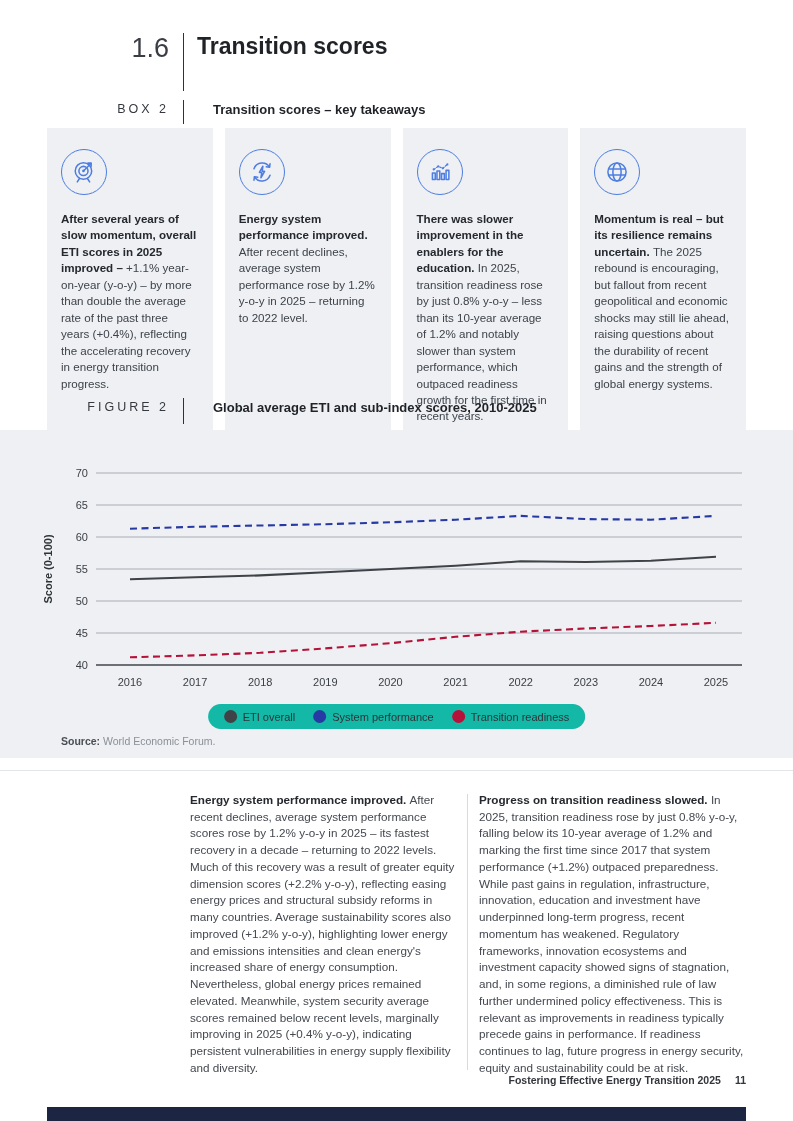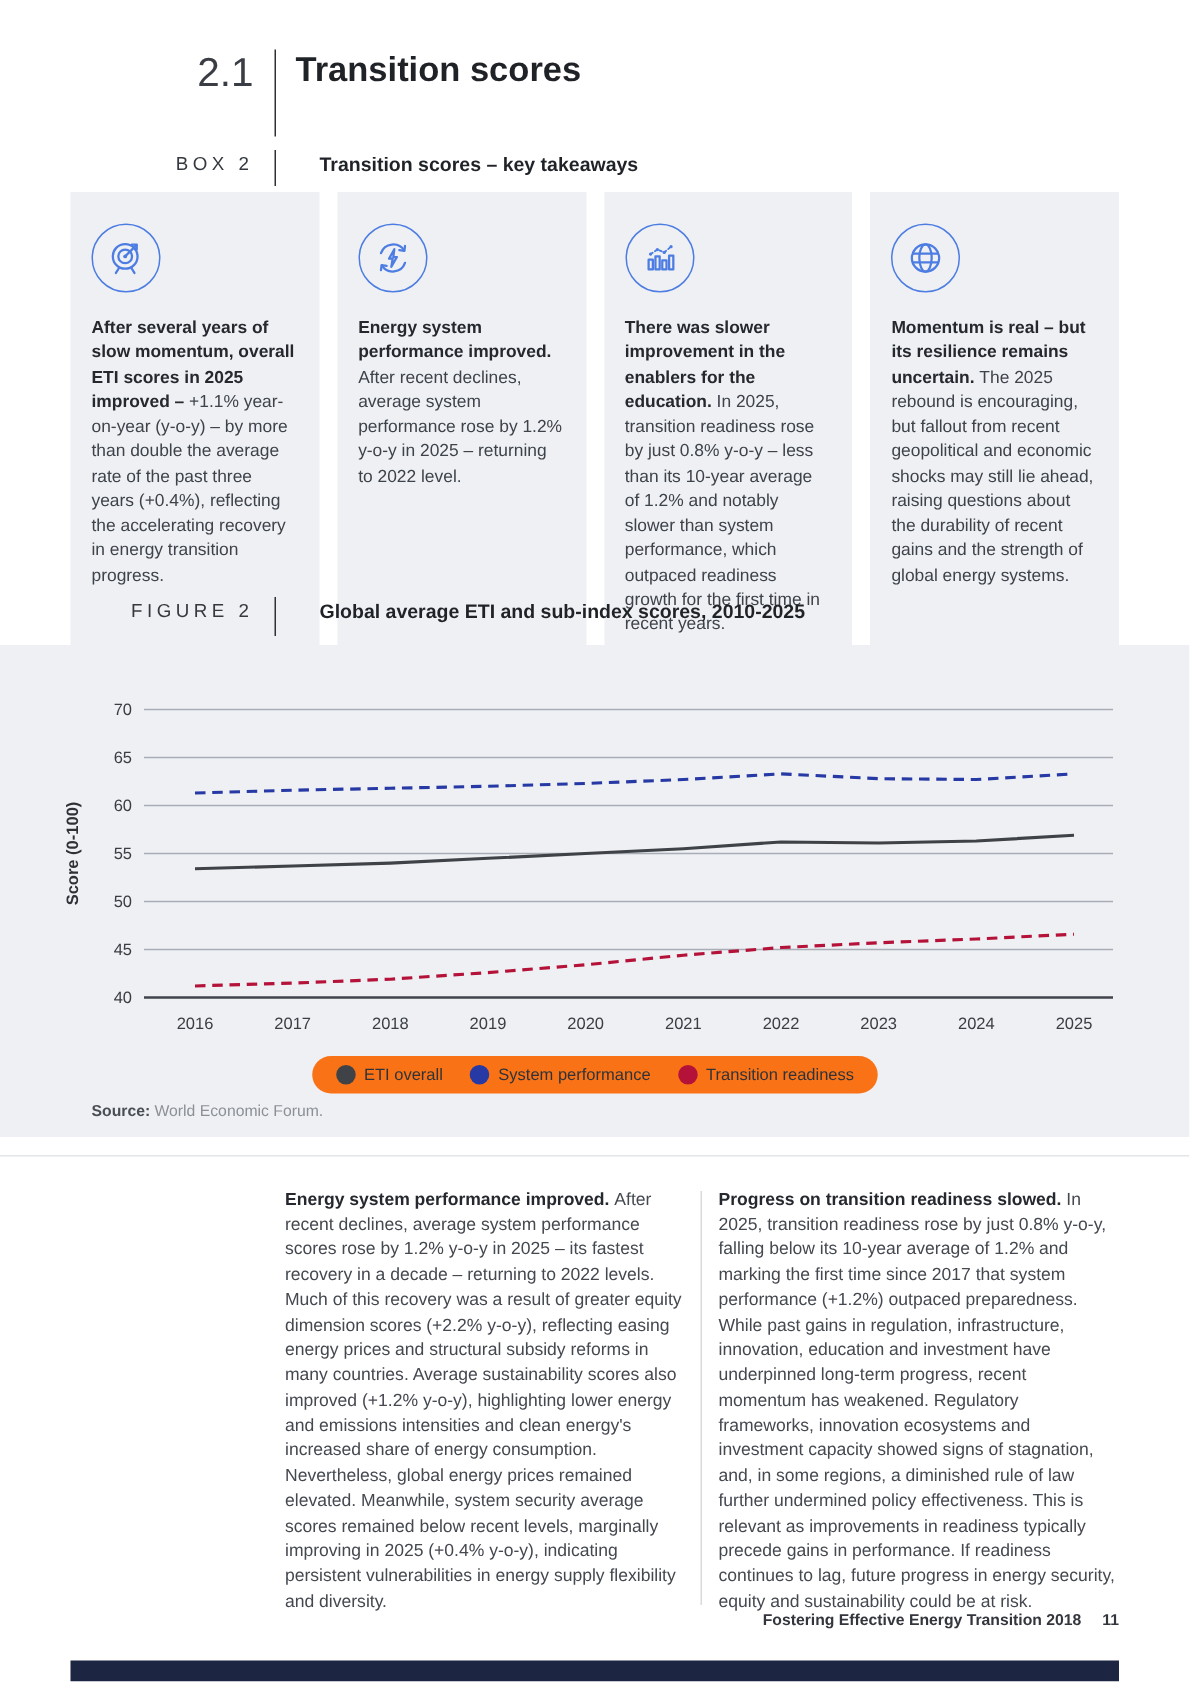--- a/index.html
+++ b/index.html
@@ -27,42 +27,42 @@
   .card{background:#eef0f3;box-sizing:border-box;padding:15px 14px;}
   .card-icon{width:44px;height:44px;border:1.6px solid #4d7de2;border-radius:50%;
              color:#4d7de2;display:flex;align-items:center;justify-content:center;
              margin:6px 0 16px 0;}
   .card-text{font-size:11.6px;line-height:1.42;color:#3e434b;}
   .lead{font-weight:bold;color:#25282e;text-align:right;}
   
   .chart-band{position:absolute;top:430px;left:0;right:0;height:328px;background:#eef0f3;}
   #eti-chart{position:absolute;left:36px;top:8px;}
   .legend{position:absolute;top:274px;left:50%;transform:translateX(-50%);
-          background:#f97316;border-radius:14px;padding:6px 16px;display:flex;gap:18px;
+          background:#14b8a6;border-radius:14px;padding:6px 16px;display:flex;gap:18px;
           align-items:center;font-size:11px;color:#2f3339;white-space:nowrap;}
   .legend-item{display:flex;align-items:center;gap:6px;}
   .legend-dot{width:13px;height:13px;border-radius:50%;flex:none;}
   .source-line{position:absolute;left:47px;top:305px;font-size:10.5px;color:#8b9097;margin-left:14px;}
   .source-label{font-weight:bold;color:#4a4e55;}
   
   .post-chart-rule{position:absolute;top:770px;left:0;right:0;border-top:1px solid #e3e5e9;}
   .columns{position:absolute;top:792px;left:190px;width:556px;display:flex;}
   .col{width:266px;font-size:11.7px;line-height:1.43;color:#44484f;}
   .col-divider{width:1px;background:#d8dadd;margin:2px 11px 6px 11px;align-self:stretch;}
   
   .footer{position:absolute;top:1074px;right:47px;display:flex;gap:14px;
           font-size:10.5px;font-weight:bold;color:#33363c;}
   .footer-bar{position:absolute;top:1107px;left:47px;right:47px;height:14px;background:#1c2541;}
   svg{display:block;}
 </style>
 </head>
 <body>
 
 <div class="hdr section-hdr">
-  <div class="label-col section-num">2.1</div>
+  <div class="label-col section-num">1.6</div>
   <div class="title-col">
     <div class="section-title">Transition scores</div>
   </div>
 </div>
 
 <div class="hdr box-hdr">
   <div class="label-col mini-label">BOX 2</div>
   <div class="title-col">
     <div class="mini-title">Transition scores – key takeaways</div>
   </div>
@@ -199,16 +199,16 @@
   <div class="col">
     <span class="lead">Energy system performance improved. </span><span>After recent declines, average system performance scores rose by 1.2% y-o-y in 2025 – its fastest recovery in a decade – returning to 2022 levels. Much of this recovery was a result of greater equity dimension scores (+2.2% y-o-y), reflecting easing energy prices and structural subsidy reforms in many countries. Average sustainability scores also improved (+1.2% y-o-y), highlighting lower energy and emissions intensities and clean energy's increased share of energy consumption. Nevertheless, global energy prices remained elevated. Meanwhile, system security average scores remained below recent levels, marginally improving in 2025 (+0.4% y-o-y), indicating persistent vulnerabilities in energy supply flexibility and diversity.</span>
   </div>
   <div class="col-divider"></div>
   <div class="col">
     <span class="lead">Progress on transition readiness slowed. </span><span>In 2025, transition readiness rose by just 0.8% y-o-y, falling below its 10-year average of 1.2% and marking the first time since 2017 that system performance (+1.2%) outpaced preparedness. While past gains in regulation, infrastructure, innovation, education and investment have underpinned long-term progress, recent momentum has weakened. Regulatory frameworks, innovation ecosystems and investment capacity showed signs of stagnation, and, in some regions, a diminished rule of law further undermined policy effectiveness. This is relevant as improvements in readiness typically precede gains in performance. If readiness continues to lag, future progress in energy security, equity and sustainability could be at risk.</span>
   </div>
 </div>
 
 <div class="footer">
-  <span>Fostering Effective Energy Transition 2018</span>
+  <span>Fostering Effective Energy Transition 2025</span>
   <span>11</span>
 </div>
 <div class="footer-bar"></div>
 
 </body></html>

